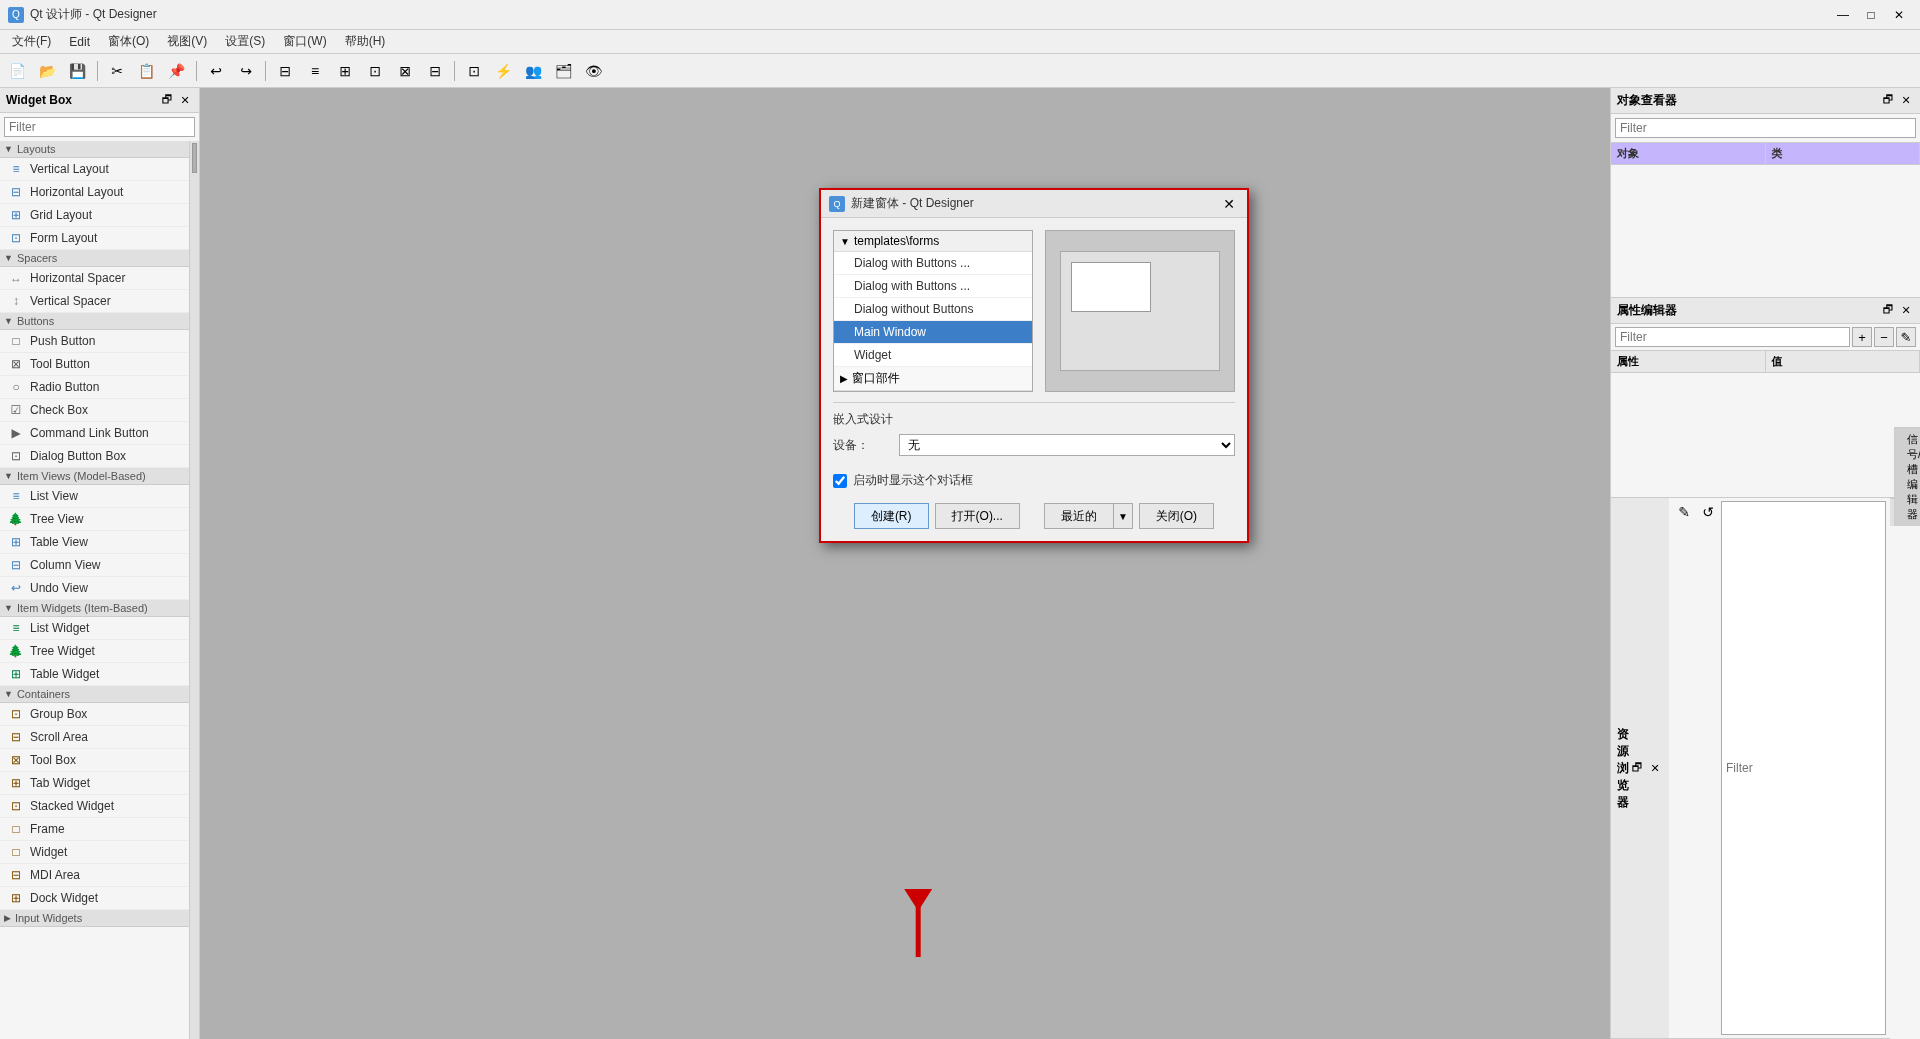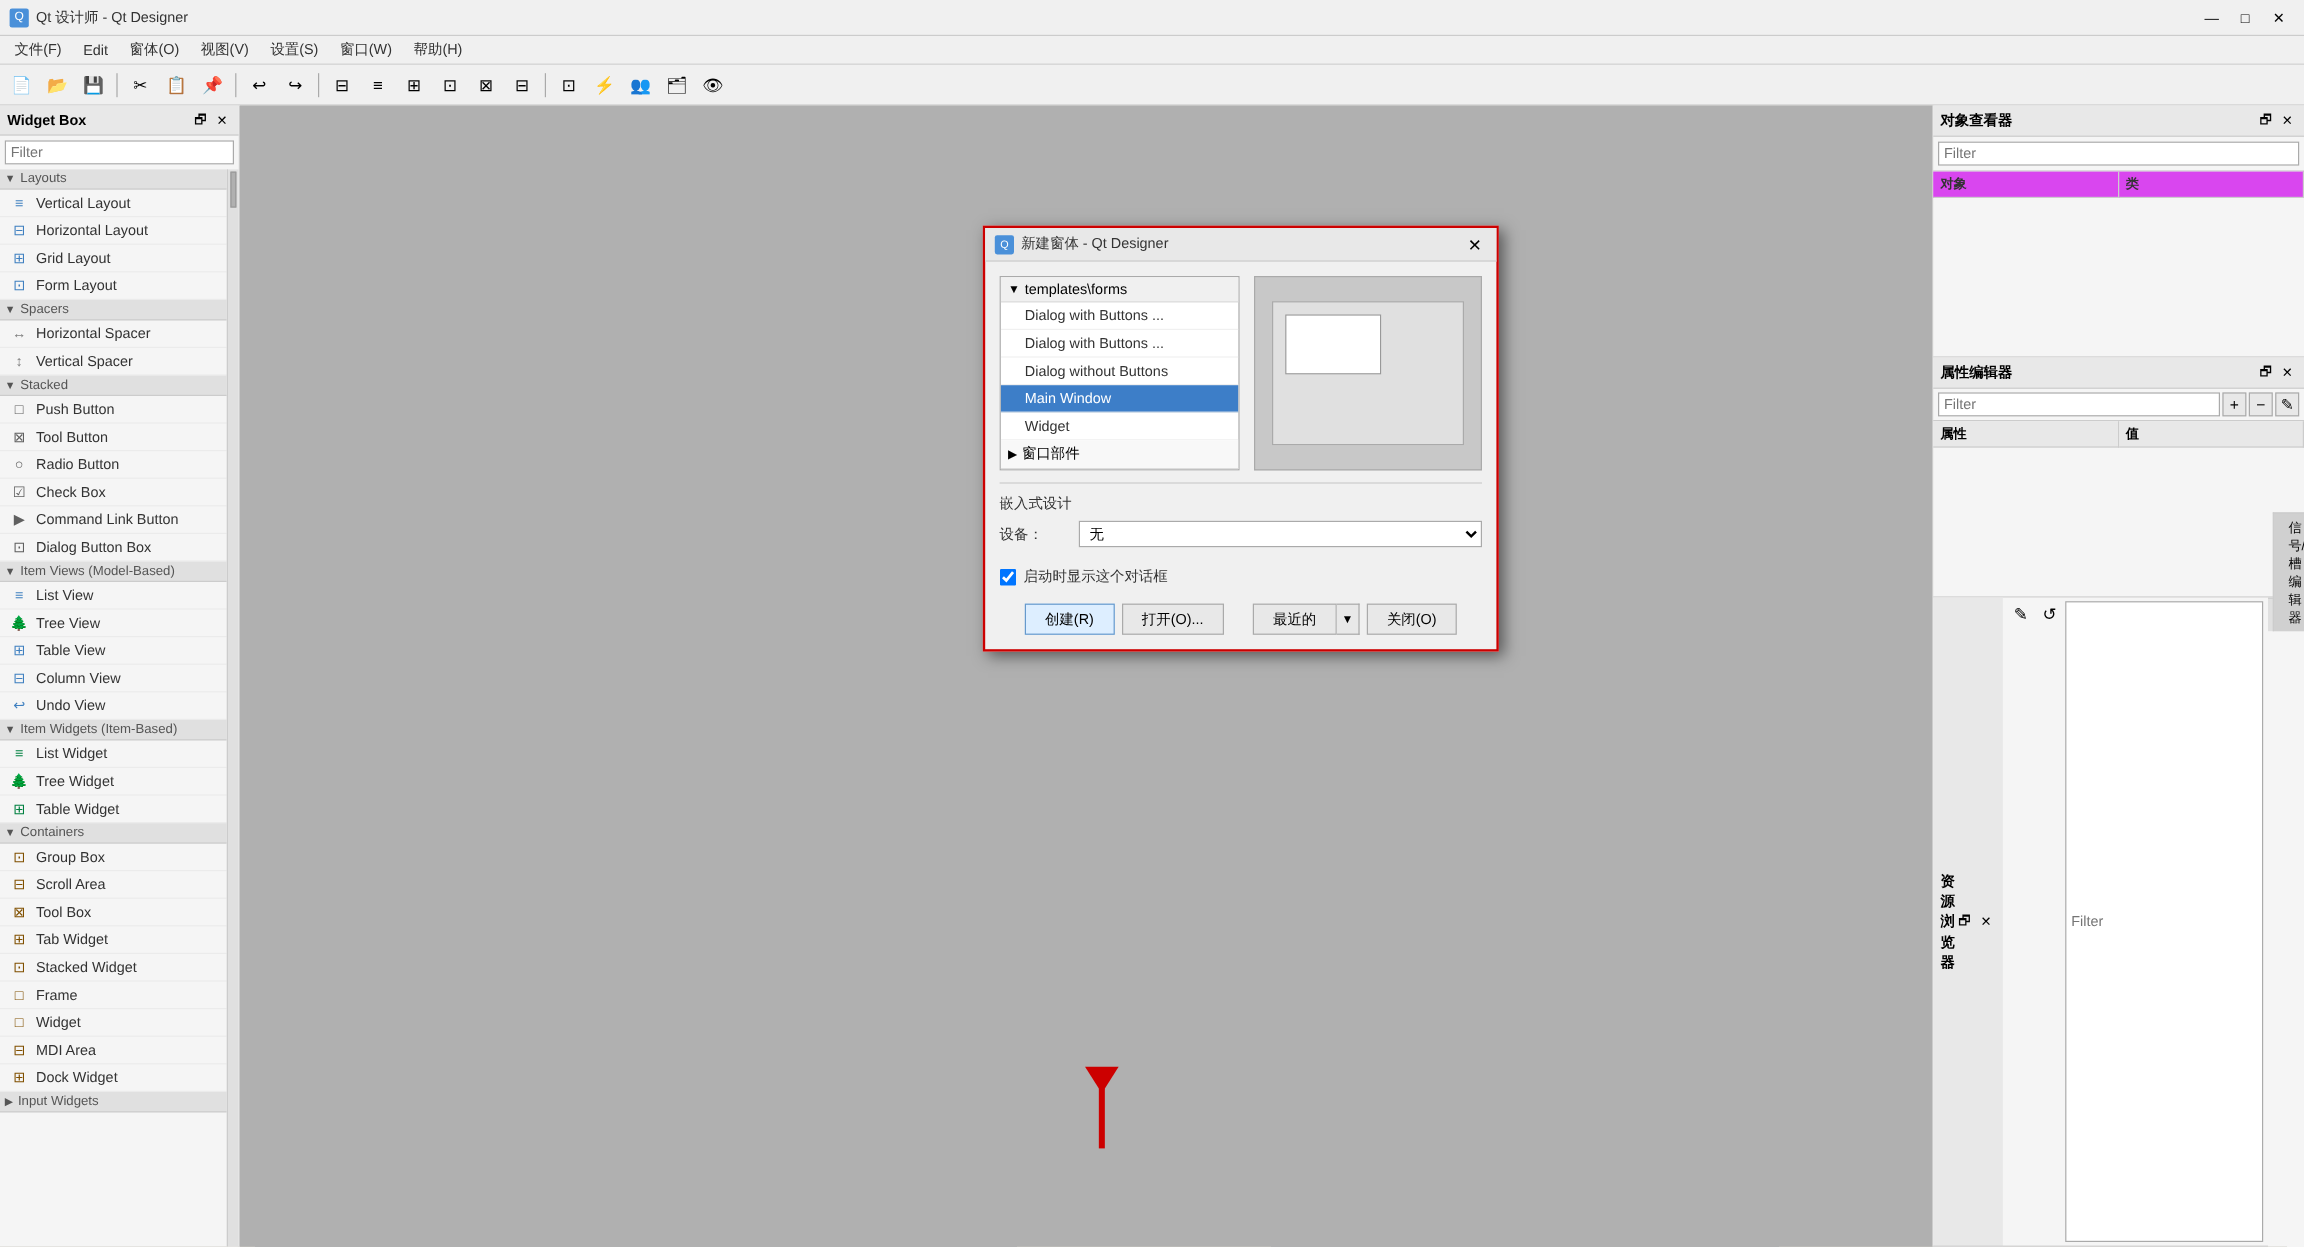--- a/index.html
+++ b/index.html
@@ -232,21 +232,21 @@
 
     
     .inspector-table {
       display: grid;
       grid-template-columns: 1fr 1fr;
       border-top: 1px solid #ccc;
       font-size: 11px;
     }
     .inspector-header {
       padding: 3px 6px;
-      background: #d946ef;
+      background: #c4b5fd;
       border-bottom: 1px solid #ccc;
       border-right: 1px solid #ccc;
       font-weight: bold;
       color: #333;
     }
 
     .prop-filter-row {
       display: flex;
       align-items: center;
       gap: 2px;
@@ -694,21 +694,21 @@
           <span class="widget-item-icon icon-spacer">↔</span>
           <span>Horizontal Spacer</span>
         </div>
         <div class="widget-item">
           <span class="widget-item-icon icon-spacer">↕</span>
           <span>Vertical Spacer</span>
         </div>
 
         <div class="widget-category">
           <span class="widget-category-arrow">▼</span>
-          <span>Stacked</span>
+          <span>Buttons</span>
         </div>
         <div class="widget-item">
           <span class="widget-item-icon icon-button">□</span>
           <span>Push Button</span>
         </div>
         <div class="widget-item">
           <span class="widget-item-icon icon-button">⊠</span>
           <span>Tool Button</span>
         </div>
         <div class="widget-item">

